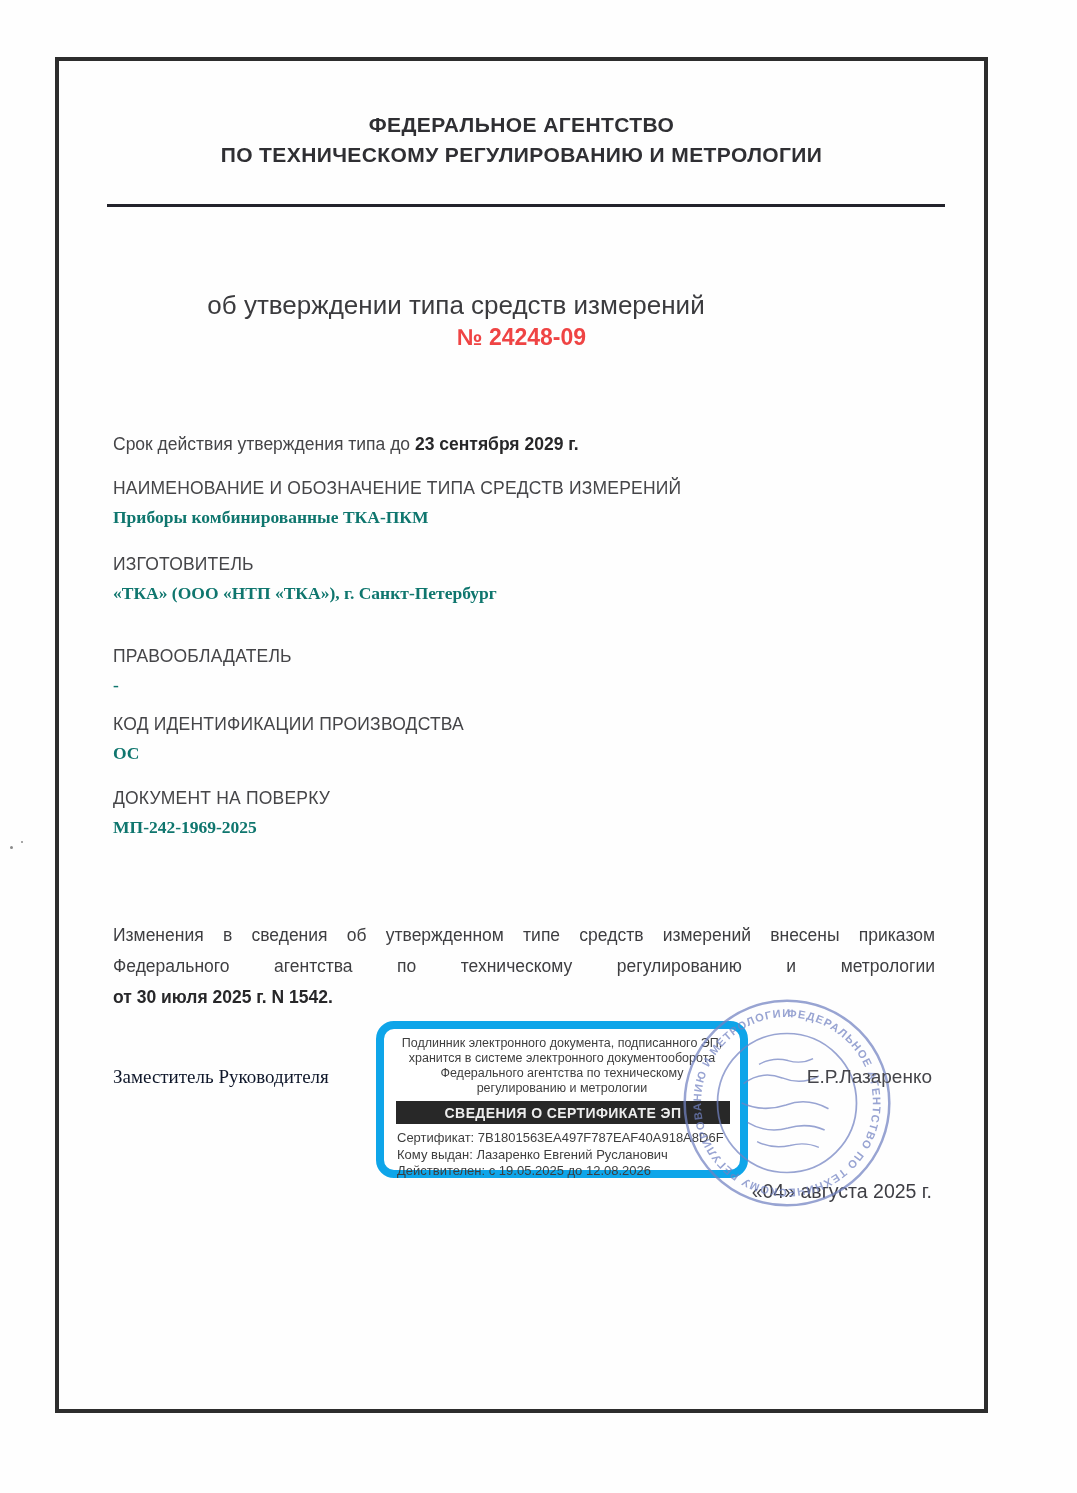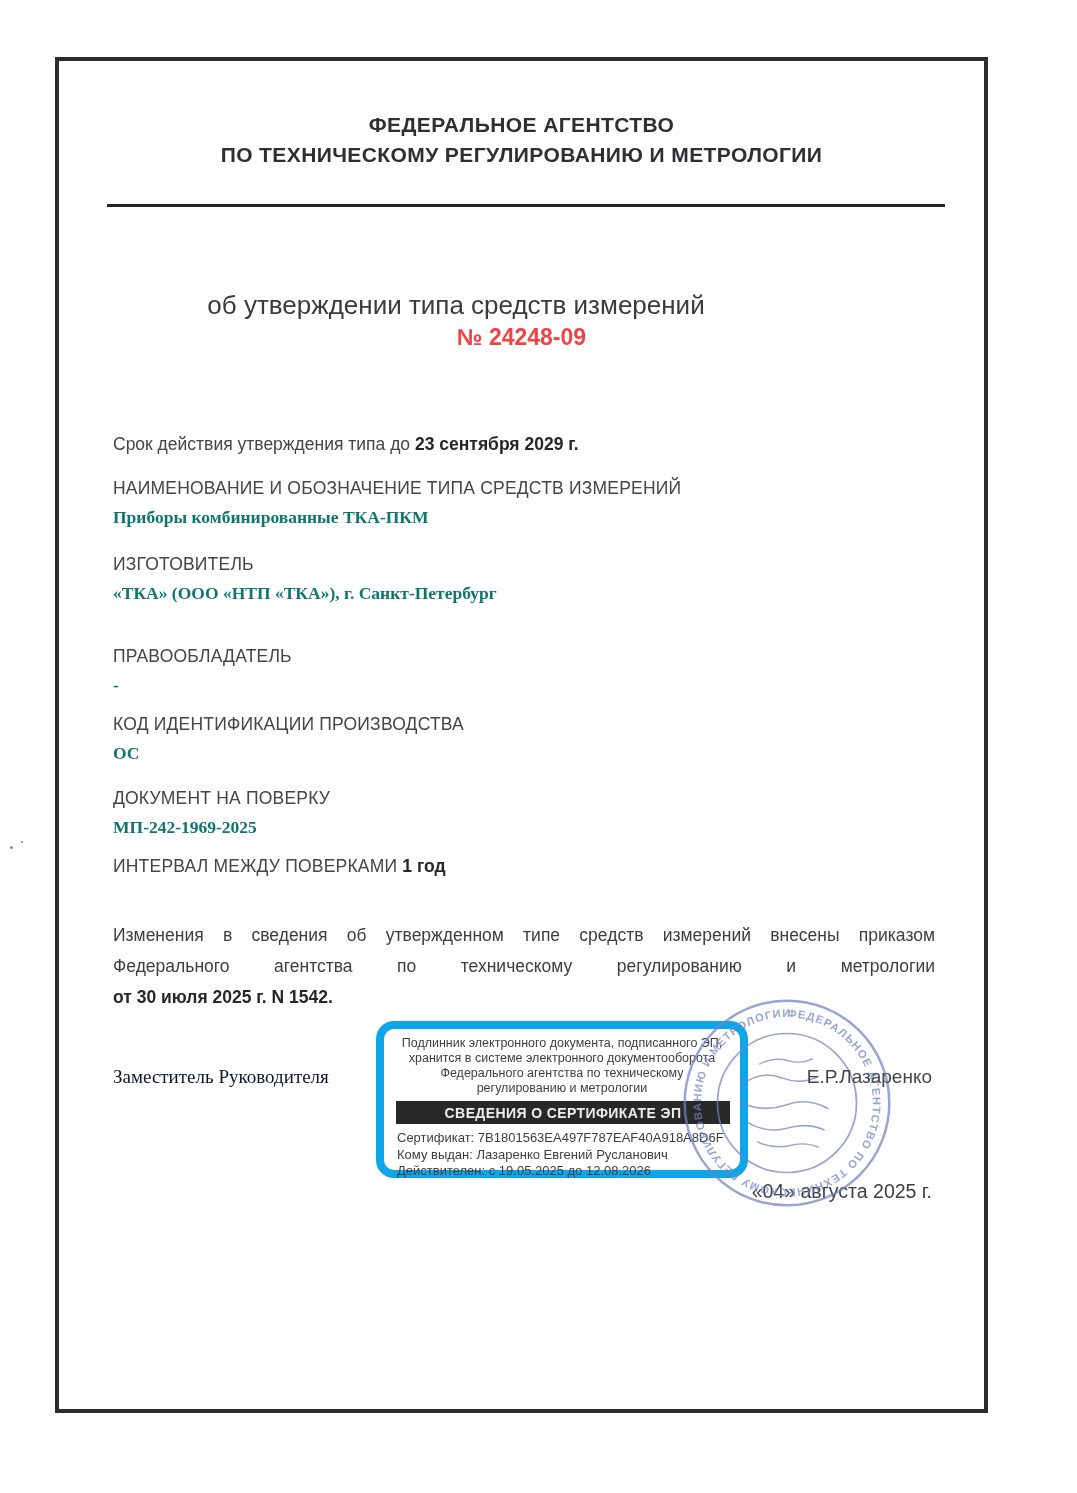--- a/index.html
+++ b/index.html
@@ -131,23 +131,20 @@
 
   <div class="body-line field-label" style="top:646px;">ПРАВООБЛАДАТЕЛЬ</div>
   <div class="body-line field-value" style="top:672px;">-</div>
 
   <div class="body-line field-label" style="top:714px;">КОД ИДЕНТИФИКАЦИИ ПРОИЗВОДСТВА</div>
   <div class="body-line field-value" style="top:740px;">ОС</div>
 
   <div class="body-line field-label" style="top:788px;">ДОКУМЕНТ НА ПОВЕРКУ</div>
   <div class="body-line field-value" style="top:814px;">МП-242-1969-2025</div>
 
-  <div class="body-line" style="top:856px;">
-    <span class="field-label">ИНТЕРВАЛ МЕЖДУ ПОВЕРКАМИ </span><span class="b">1 год</span>
-  </div>
 
   <div class="amendment">
     <span class="just">Изменения в сведения об утвержденном типе средств измерений внесены приказом</span>
     <span class="just">Федерального агентства по техническому регулированию и метрологии</span>
     <span class="b">от 30 июля 2025 г. N 1542.</span>
   </div>
 
   <div class="sign-position">Заместитель Руководителя</div>
   <div class="sign-name">Е.Р.Лазаренко</div>
   <div class="sign-date">«04» августа 2025 г.</div>

